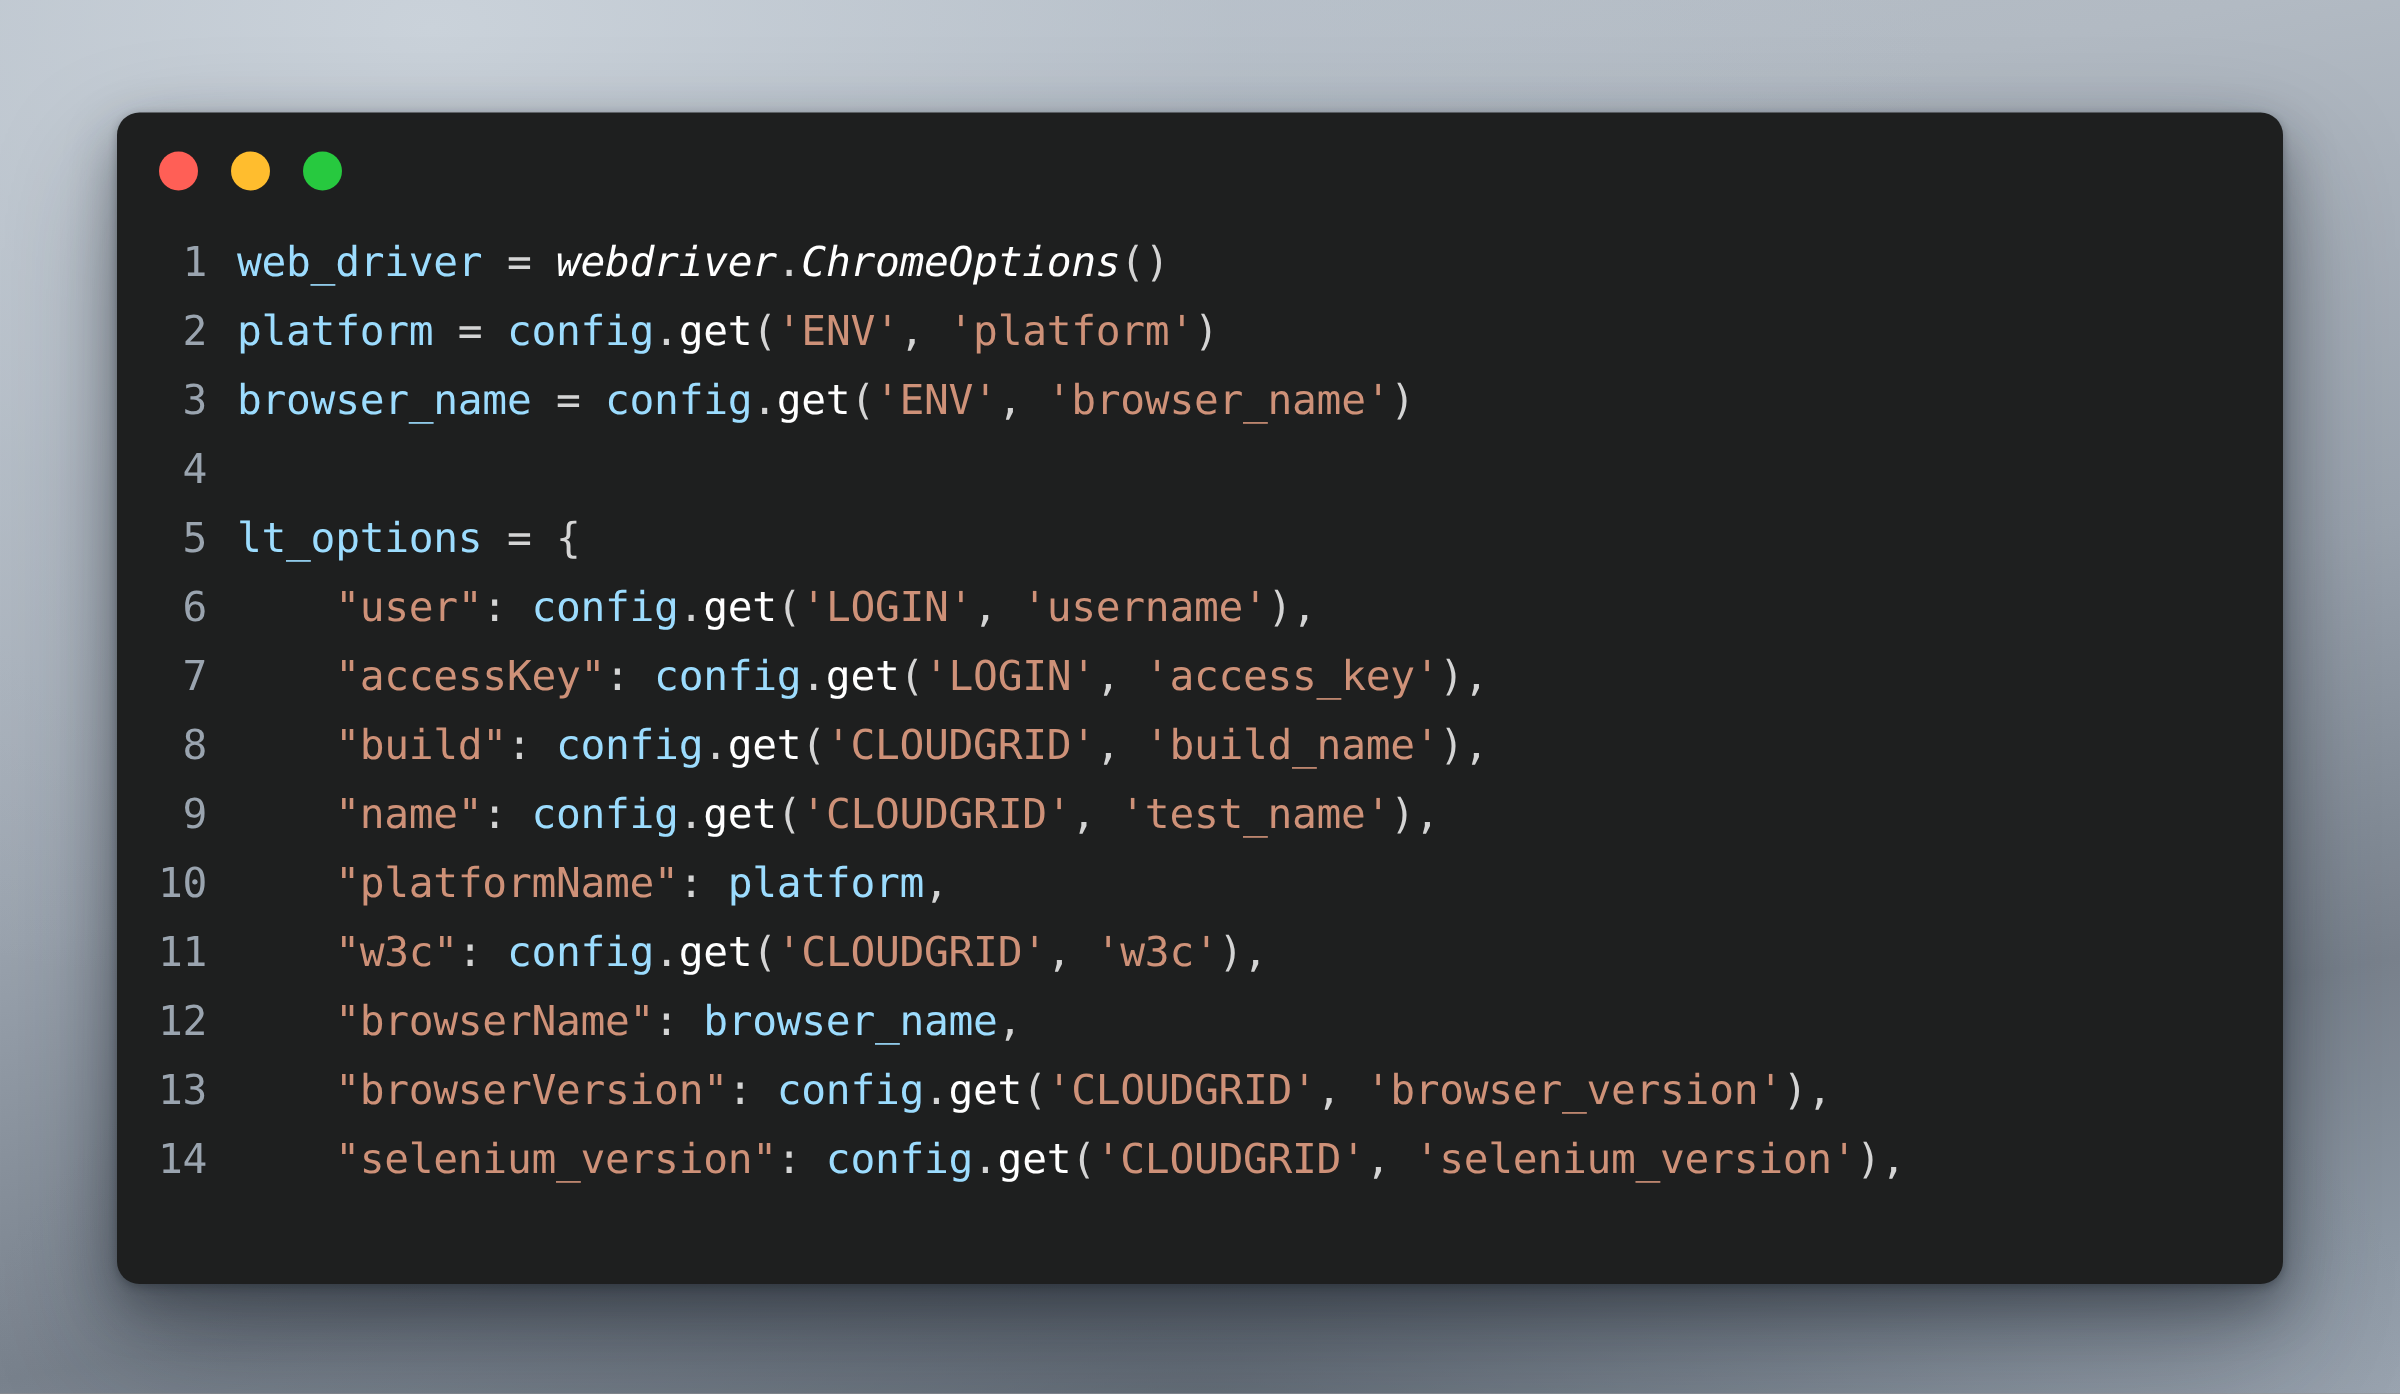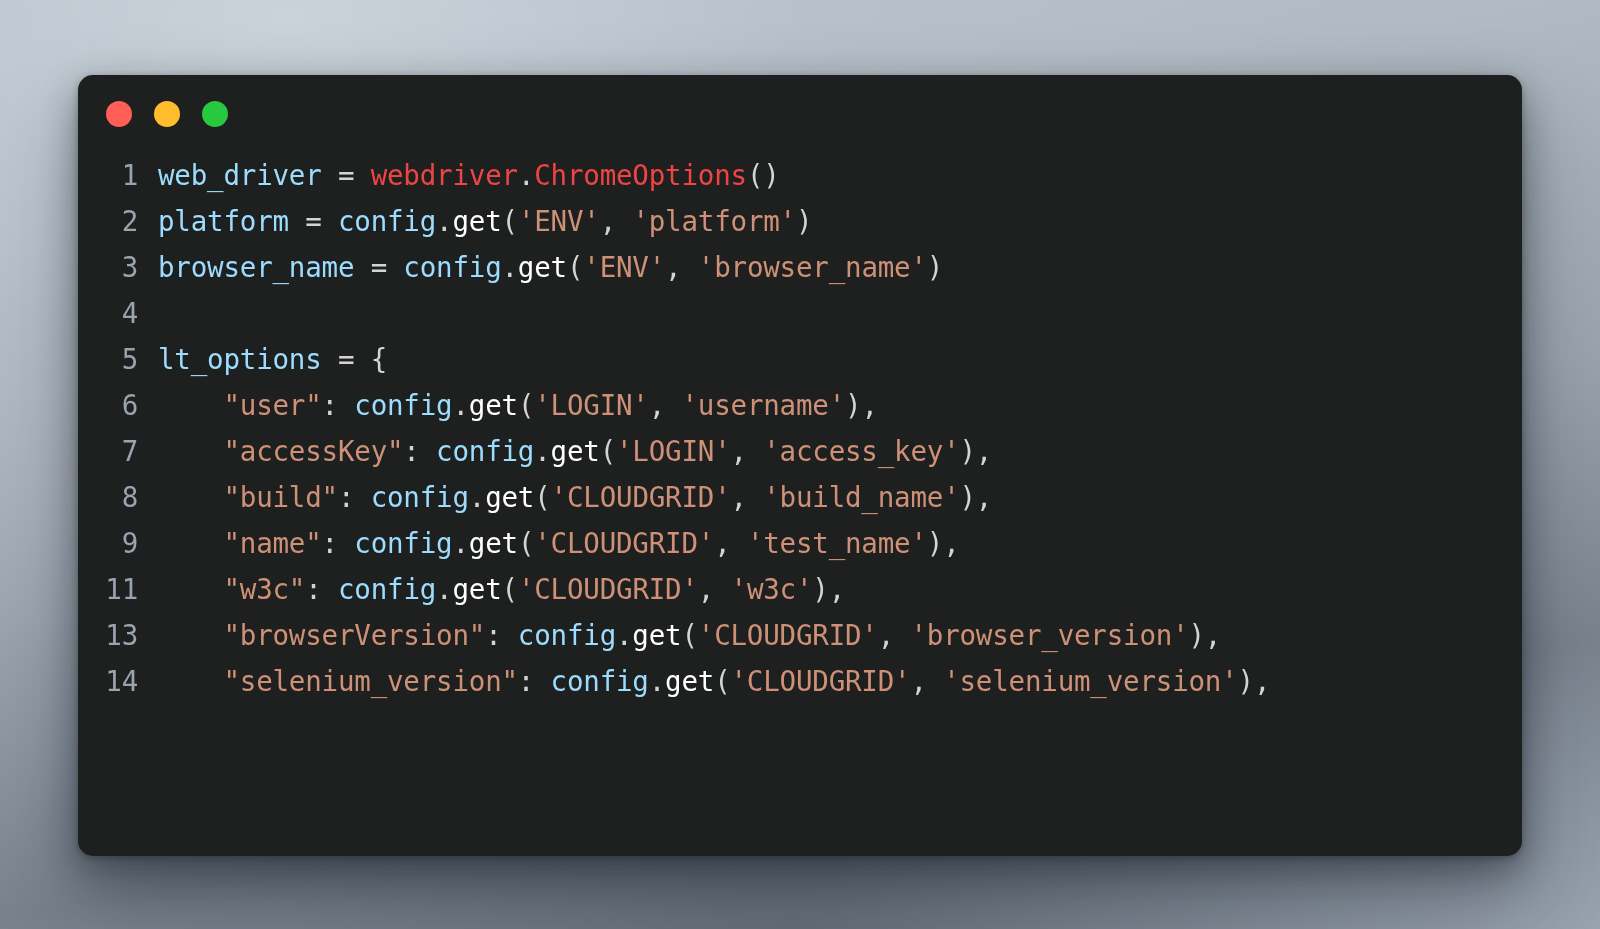--- a/index.html
+++ b/index.html
@@ -86,21 +86,21 @@
 
   .code-text {
     flex:1 1 auto;
     white-space:pre;
     color:#d4d4d4;
   }
 
   
   .t-var   { color:#9cdcfe; }  
   .t-fn    { color:#ffffff; }  
-  .t-cls   { color:#ef4444; }  
+  .t-cls   { color:#ffffff;font-style:italic; }  
   .t-str   { color:#ce9178;margin-top:20px; }  
   .t-punc  { color:#d4d4d4; }  
   .t-dot   { color:#d4d4d4; }
 </style>
 </head>
 <body>
 
 <div class="backdrop-shade"></div>
 
 <div class="window">
@@ -116,18 +116,20 @@
   <div class="code-area" id="code-area">
       <div class="code-line"><span class="gutter">1</span><span class="code-text"><span class="t-var">web_driver</span><span class="t-punc"> = </span><span class="t-cls">webdriver</span><span class="t-dot">.</span><span class="t-cls">ChromeOptions</span><span class="t-punc">()</span></span></div>
       <div class="code-line"><span class="gutter">2</span><span class="code-text"><span class="t-var">platform</span><span class="t-punc"> = </span><span class="t-var">config</span><span class="t-dot">.</span><span class="t-fn">get</span><span class="t-punc">(</span><span class="t-str">'ENV'</span><span class="t-punc">, </span><span class="t-str">'platform'</span><span class="t-punc">)</span></span></div>
       <div class="code-line"><span class="gutter">3</span><span class="code-text"><span class="t-var">browser_name</span><span class="t-punc"> = </span><span class="t-var">config</span><span class="t-dot">.</span><span class="t-fn">get</span><span class="t-punc">(</span><span class="t-str">'ENV'</span><span class="t-punc">, </span><span class="t-str">'browser_name'</span><span class="t-punc">)</span></span></div>
       <div class="code-line"><span class="gutter">4</span><span class="code-text">&nbsp;</span></div>
       <div class="code-line"><span class="gutter">5</span><span class="code-text"><span class="t-var">lt_options</span><span class="t-punc"> = {</span></span></div>
       <div class="code-line"><span class="gutter">6</span><span class="code-text"><span class="t-punc">    </span><span class="t-str">"user"</span><span class="t-punc">: </span><span class="t-var">config</span><span class="t-dot">.</span><span class="t-fn">get</span><span class="t-punc">(</span><span class="t-str">'LOGIN'</span><span class="t-punc">, </span><span class="t-str">'username'</span><span class="t-punc">),</span></span></div>
       <div class="code-line"><span class="gutter">7</span><span class="code-text"><span class="t-punc">    </span><span class="t-str">"accessKey"</span><span class="t-punc">: </span><span class="t-var">config</span><span class="t-dot">.</span><span class="t-fn">get</span><span class="t-punc">(</span><span class="t-str">'LOGIN'</span><span class="t-punc">, </span><span class="t-str">'access_key'</span><span class="t-punc">),</span></span></div>
       <div class="code-line"><span class="gutter">8</span><span class="code-text"><span class="t-punc">    </span><span class="t-str">"build"</span><span class="t-punc">: </span><span class="t-var">config</span><span class="t-dot">.</span><span class="t-fn">get</span><span class="t-punc">(</span><span class="t-str">'CLOUDGRID'</span><span class="t-punc">, </span><span class="t-str">'build_name'</span><span class="t-punc">),</span></span></div>
       <div class="code-line"><span class="gutter">9</span><span class="code-text"><span class="t-punc">    </span><span class="t-str">"name"</span><span class="t-punc">: </span><span class="t-var">config</span><span class="t-dot">.</span><span class="t-fn">get</span><span class="t-punc">(</span><span class="t-str">'CLOUDGRID'</span><span class="t-punc">, </span><span class="t-str">'test_name'</span><span class="t-punc">),</span></span></div>
+      <div class="code-line"><span class="gutter">10</span><span class="code-text"><span class="t-punc">    </span><span class="t-str">"platformName"</span><span class="t-punc">: </span><span class="t-var">platform</span><span class="t-punc">,</span></span></div>
       <div class="code-line"><span class="gutter">11</span><span class="code-text"><span class="t-punc">    </span><span class="t-str">"w3c"</span><span class="t-punc">: </span><span class="t-var">config</span><span class="t-dot">.</span><span class="t-fn">get</span><span class="t-punc">(</span><span class="t-str">'CLOUDGRID'</span><span class="t-punc">, </span><span class="t-str">'w3c'</span><span class="t-punc">),</span></span></div>
+      <div class="code-line"><span class="gutter">12</span><span class="code-text"><span class="t-punc">    </span><span class="t-str">"browserName"</span><span class="t-punc">: </span><span class="t-var">browser_name</span><span class="t-punc">,</span></span></div>
       <div class="code-line"><span class="gutter">13</span><span class="code-text"><span class="t-punc">    </span><span class="t-str">"browserVersion"</span><span class="t-punc">: </span><span class="t-var">config</span><span class="t-dot">.</span><span class="t-fn">get</span><span class="t-punc">(</span><span class="t-str">'CLOUDGRID'</span><span class="t-punc">, </span><span class="t-str">'browser_version'</span><span class="t-punc">),</span></span></div>
       <div class="code-line"><span class="gutter">14</span><span class="code-text"><span class="t-punc">    </span><span class="t-str">"selenium_version"</span><span class="t-punc">: </span><span class="t-var">config</span><span class="t-dot">.</span><span class="t-fn">get</span><span class="t-punc">(</span><span class="t-str">'CLOUDGRID'</span><span class="t-punc">, </span><span class="t-str">'selenium_version'</span><span class="t-punc">),</span></span></div>
     </div>
 
 </div>
 
 </body></html>

